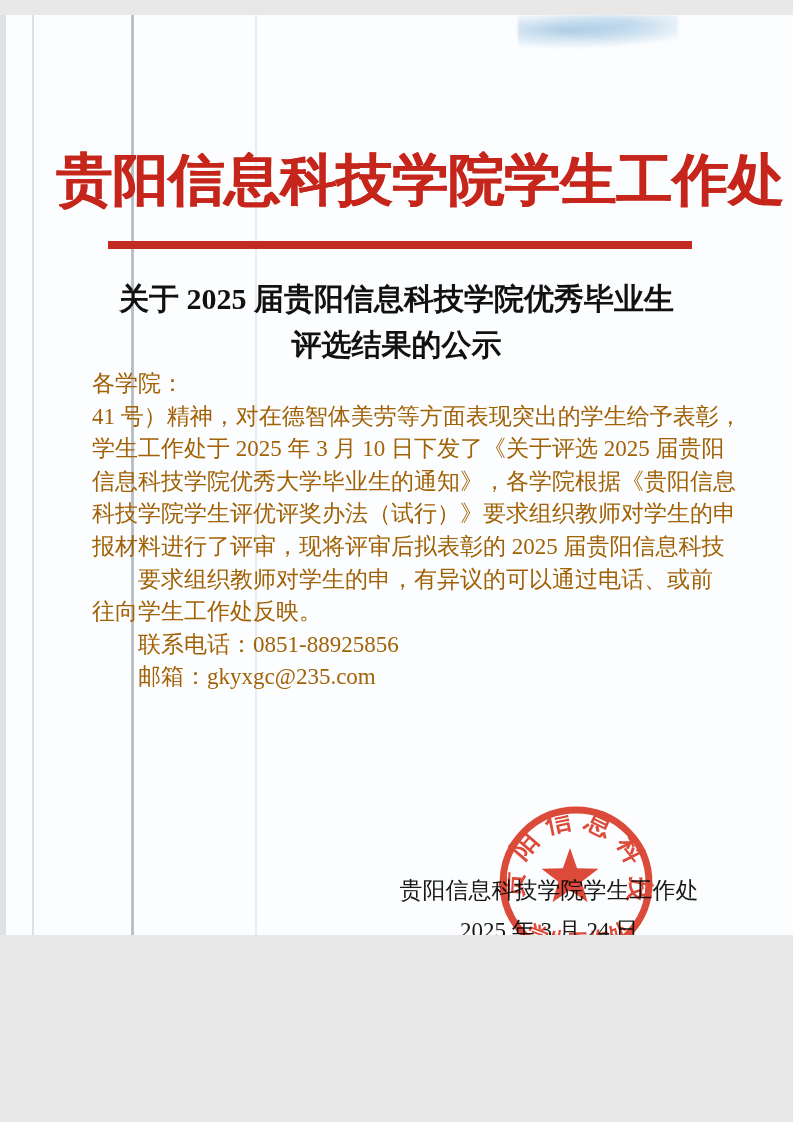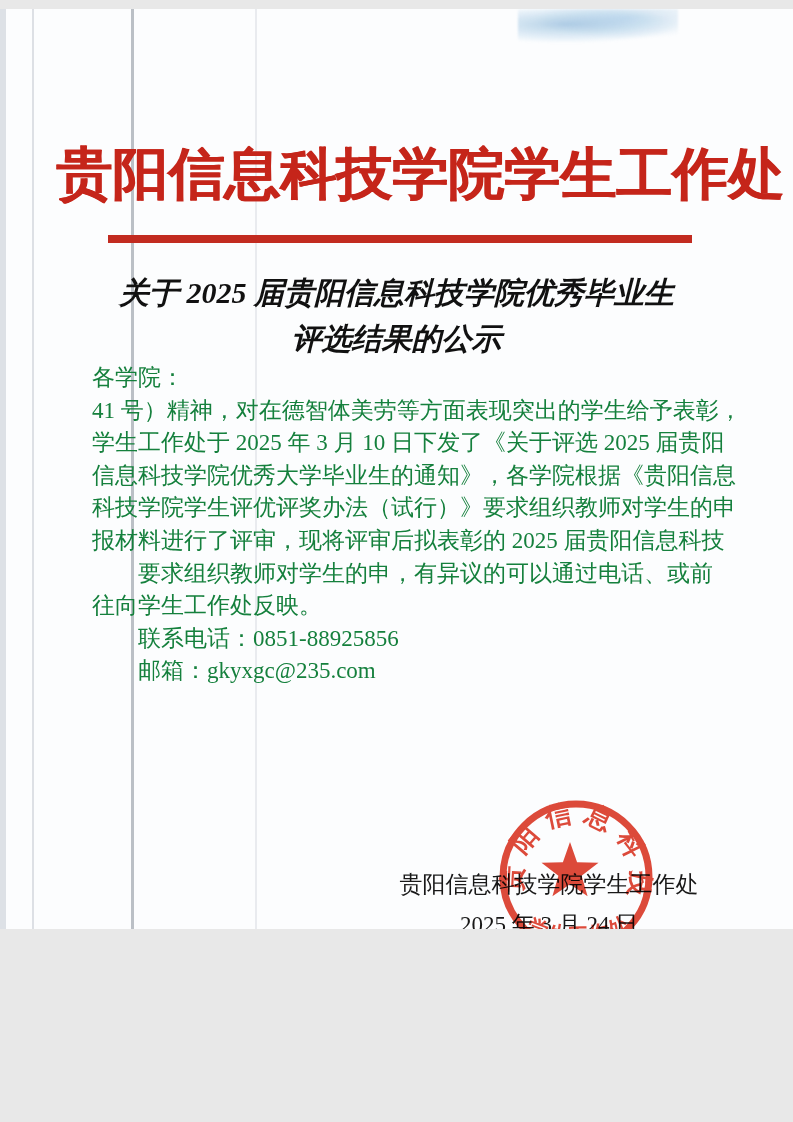--- a/index.html
+++ b/index.html
@@ -3,21 +3,21 @@
 <meta charset="utf-8">
 <style>
   html,body{margin:0;padding:0;background:#e8e8e8;}
   .page{
     position:relative;
     width:793px;height:920px;
     background:#fcfdfe;
     overflow:hidden;
     font-family:"Liberation Serif","DejaVu Serif",serif;
     color:#1c1c1c;
-    margin:9px auto;
+    margin:15px auto;
   }
   
   .edge-left{position:absolute;left:0;top:0;width:6px;height:1122px;background:#dde1e6;}
   .vline{position:absolute;top:0;height:1122px;}
   .vline.v1{left:32px;width:2px;background:#ccd1d7;opacity:.65;}
   .vline.v2{left:131px;width:3px;background:#a6abb3;opacity:.75;}
   .vline.v3{left:255px;width:2px;background:#d8dce1;opacity:.55;}
   .smudge{
     position:absolute;left:518px;top:0;width:160px;height:34px;
     background:
@@ -38,28 +38,27 @@
     white-space:nowrap;
     text-shadow:1px 0 0 var(--header-red);
   }
   .red-rule{position:absolute;left:108px;top:226px;width:584px;height:8px;background:var(--rule-red);}
 
   
   .doc-title{
     position:absolute;left:56px;top:261px;width:681px;
     text-align:center;font-weight:bold;font-size:30px;line-height:46px;
     color:#111;
-    font-style:italic;
   }
 
   
   .body-text{
     position:absolute;left:92px;top:353px;width:618px;
     font-size:23px;line-height:32.6px;
-    color:#15803d;
+    color:#a16207;
   }
   .bline{height:32.6px;white-space:nowrap;}
   .bline.ind{padding-left:46px;}
 
   
   .signature{
     position:absolute;top:856px;right:94px;width:300px;
     text-align:center;font-size:23px;line-height:40px;color:#181818;
   }
   .signature .org{white-space:nowrap;}

